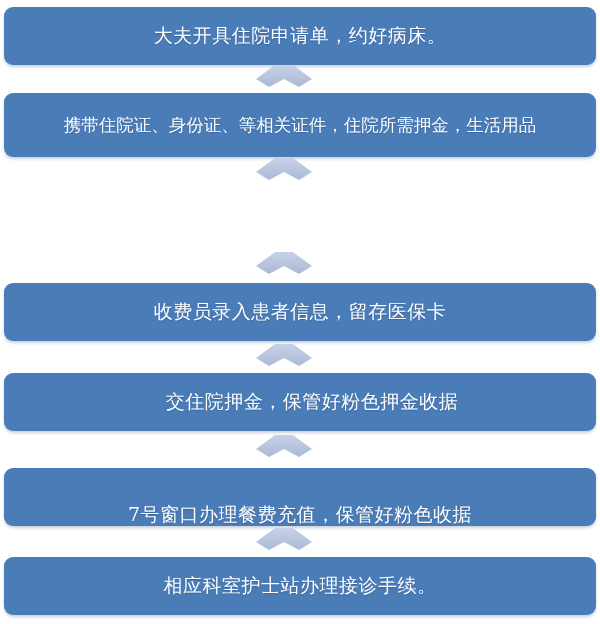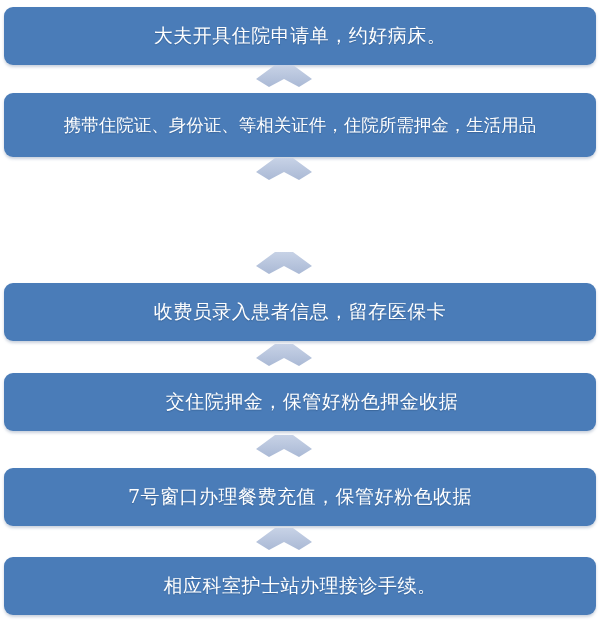--- a/index.html
+++ b/index.html
@@ -142,21 +142,21 @@
       <defs>
         <linearGradient id="g5" x1="0" y1="0" x2="0" y2="1">
           <stop offset="0%" stop-color="#c7d2e6"></stop>
           <stop offset="100%" stop-color="#aab9d5"></stop>
         </linearGradient>
       </defs>
       <path d="M20,1 L38,1 L57,15 L44,23 L29,15 L14,23 L1,15 Z" fill="url(#g5)"></path>
     </svg>
   </div>
 
-  <div class="step-box" style="top:468px; height:58px;">
+  <div class="step-box" style="top:468px; height:58px;align-items:flex-end;">
     <span class="step-label">7号窗口办理餐费充值，保管好粉色收据</span>
   </div>
 
   <div class="connector" style="top:527px;">
     <svg viewBox="0 0 58 24" xmlns="http://www.w3.org/2000/svg">
       <defs>
         <linearGradient id="g6" x1="0" y1="0" x2="0" y2="1">
           <stop offset="0%" stop-color="#c7d2e6"></stop>
           <stop offset="100%" stop-color="#aab9d5"></stop>
         </linearGradient>

